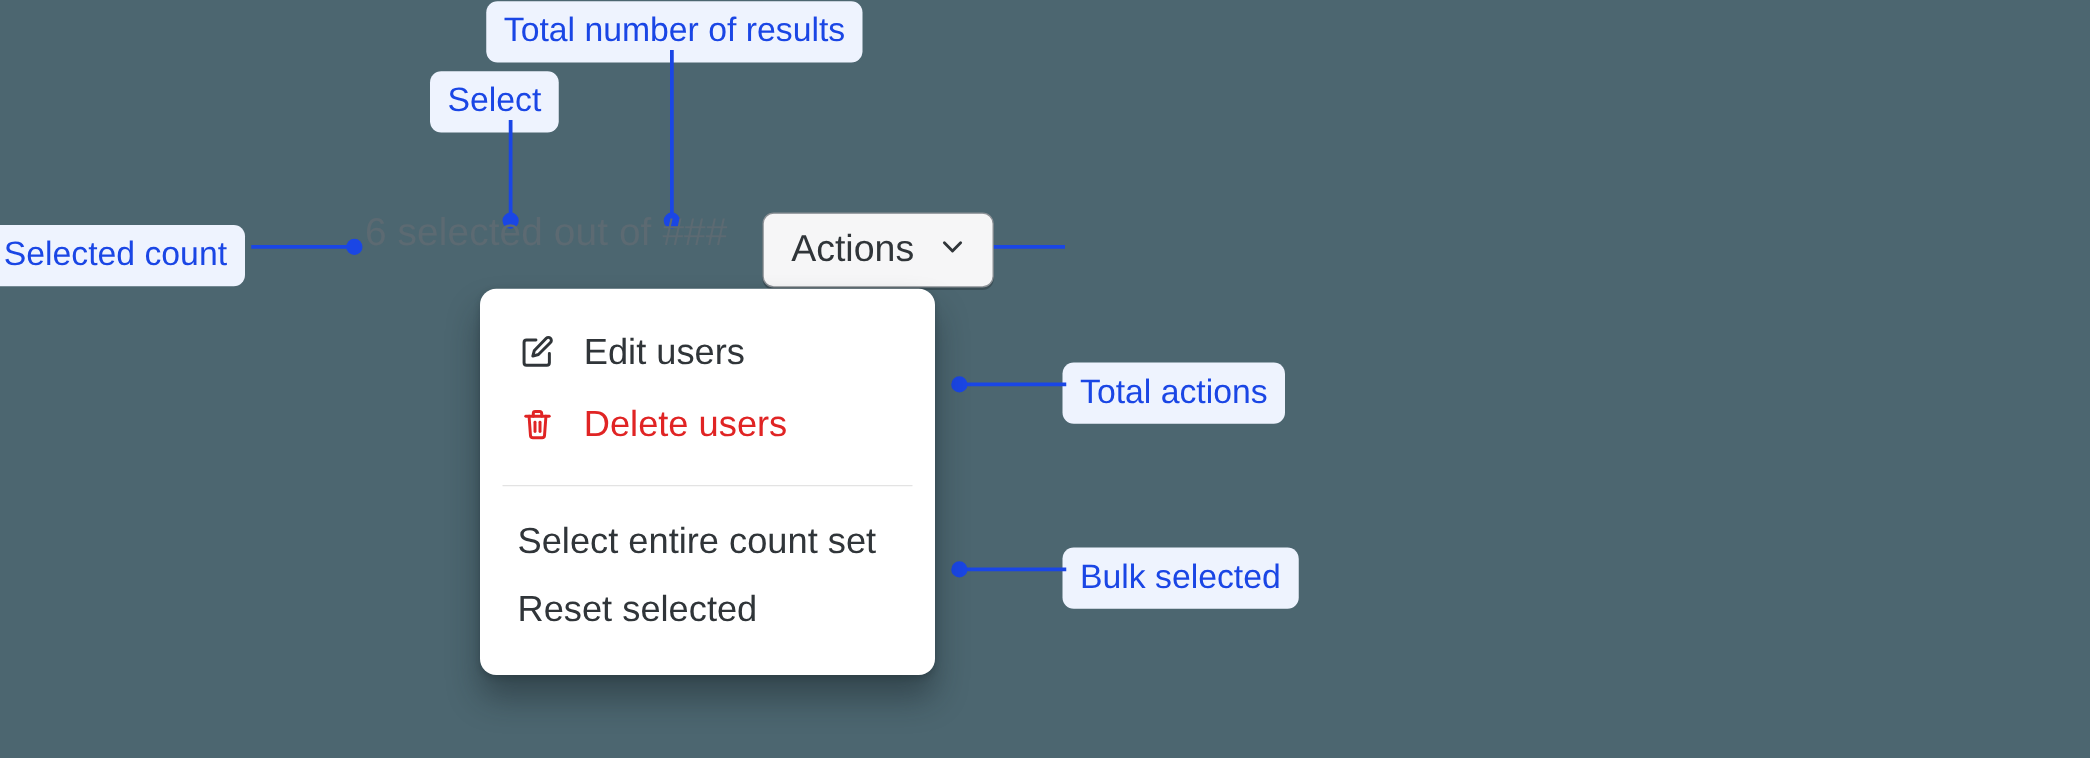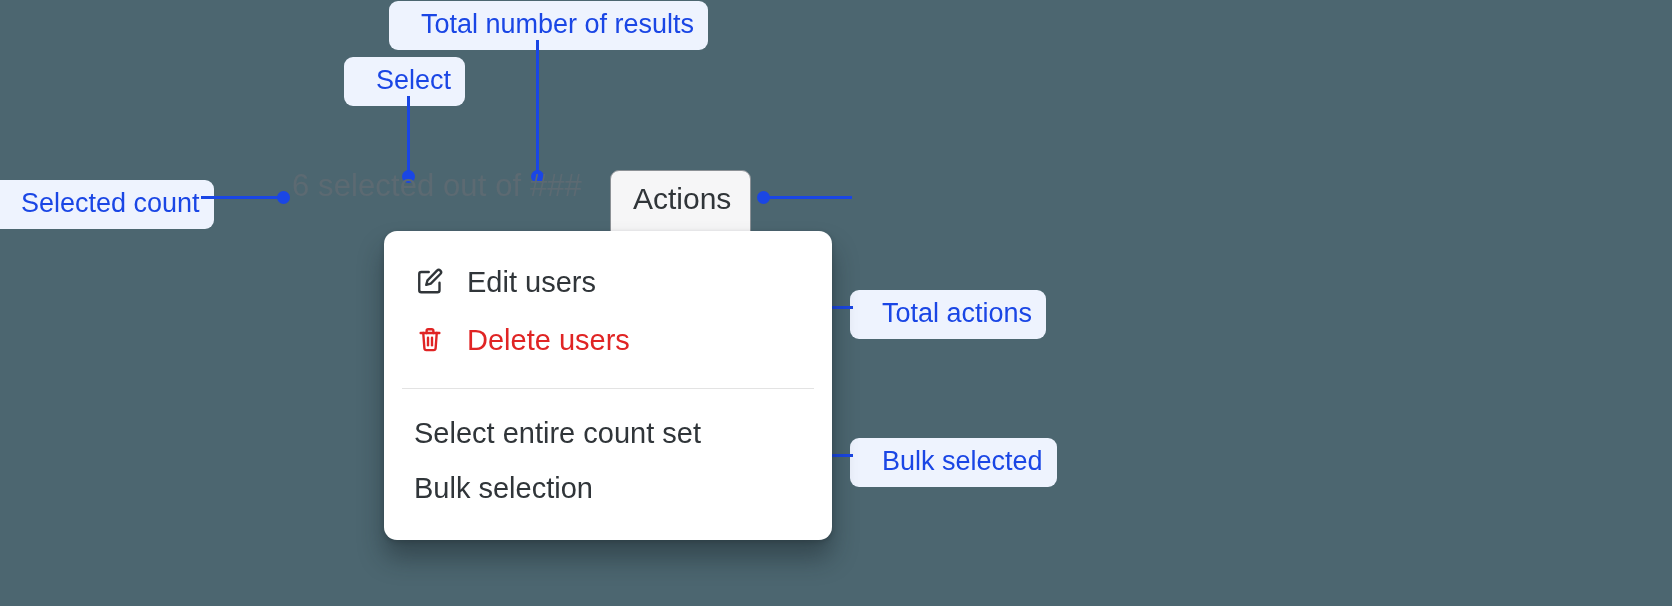--- a/index.html
+++ b/index.html
@@ -20,21 +20,21 @@
   }
 
   
   .anno {
     position: absolute;
     background: #eef3fe;
     color: #1a46e5;
     font-size: 27px;
     line-height: 1;
     border-radius: 9px;
-    padding: 10px 14px 12px 32px;
+    padding: 10px 14px 12px 14px;
     white-space: nowrap;
     font-family: "Liberation Sans", sans-serif;
   }
 
   
   .conn-v {
     position: absolute;
     width: 3px;
     background: #1a46e5;
   }
@@ -71,37 +71,36 @@
   #actions-button {
     display: flex;
     align-items: center;
     gap: 18px;
     background: #f6f6f7;
     border: 1px solid #8c9196;
     border-radius: 9px;
     padding: 13px 19px 14px 22px;
     box-shadow: 0 2px 0 rgba(0,0,0,0.22);
     cursor: pointer;
-    flex-direction: column;
   }
   #actions-button .lbl {
     color: #303539;
     font-size: 30px;
     line-height: 1;
   }
   .chev {
     display: block;
   }
 
   
   #actions-menu {
     position: absolute;
     left: 384px;
     top: 231px;
-    width: 448px;
+    width: 364px;
     background: #ffffff;
     border-radius: 13px;
     box-shadow: 0 18px 26px rgba(20,28,34,0.42), 0 2px 5px rgba(20,28,34,0.22);
     padding: 22px 0 24px 0;
     box-sizing: border-box;
     text-align: right;
   }
   .menu-item {
     display: flex;
     align-items: center;
@@ -202,18 +201,18 @@
       <span>Delete users</span>
     </div>
 
     <div class="menu-sep"></div>
 
     <div class="menu-item">
       <span>Select entire count set</span>
     </div>
 
     <div class="menu-item">
-      <span>Bulk selection</span>
+      <span>Reset selected</span>
     </div>
 
   </div>
 
 </div>
 
 </body></html>

